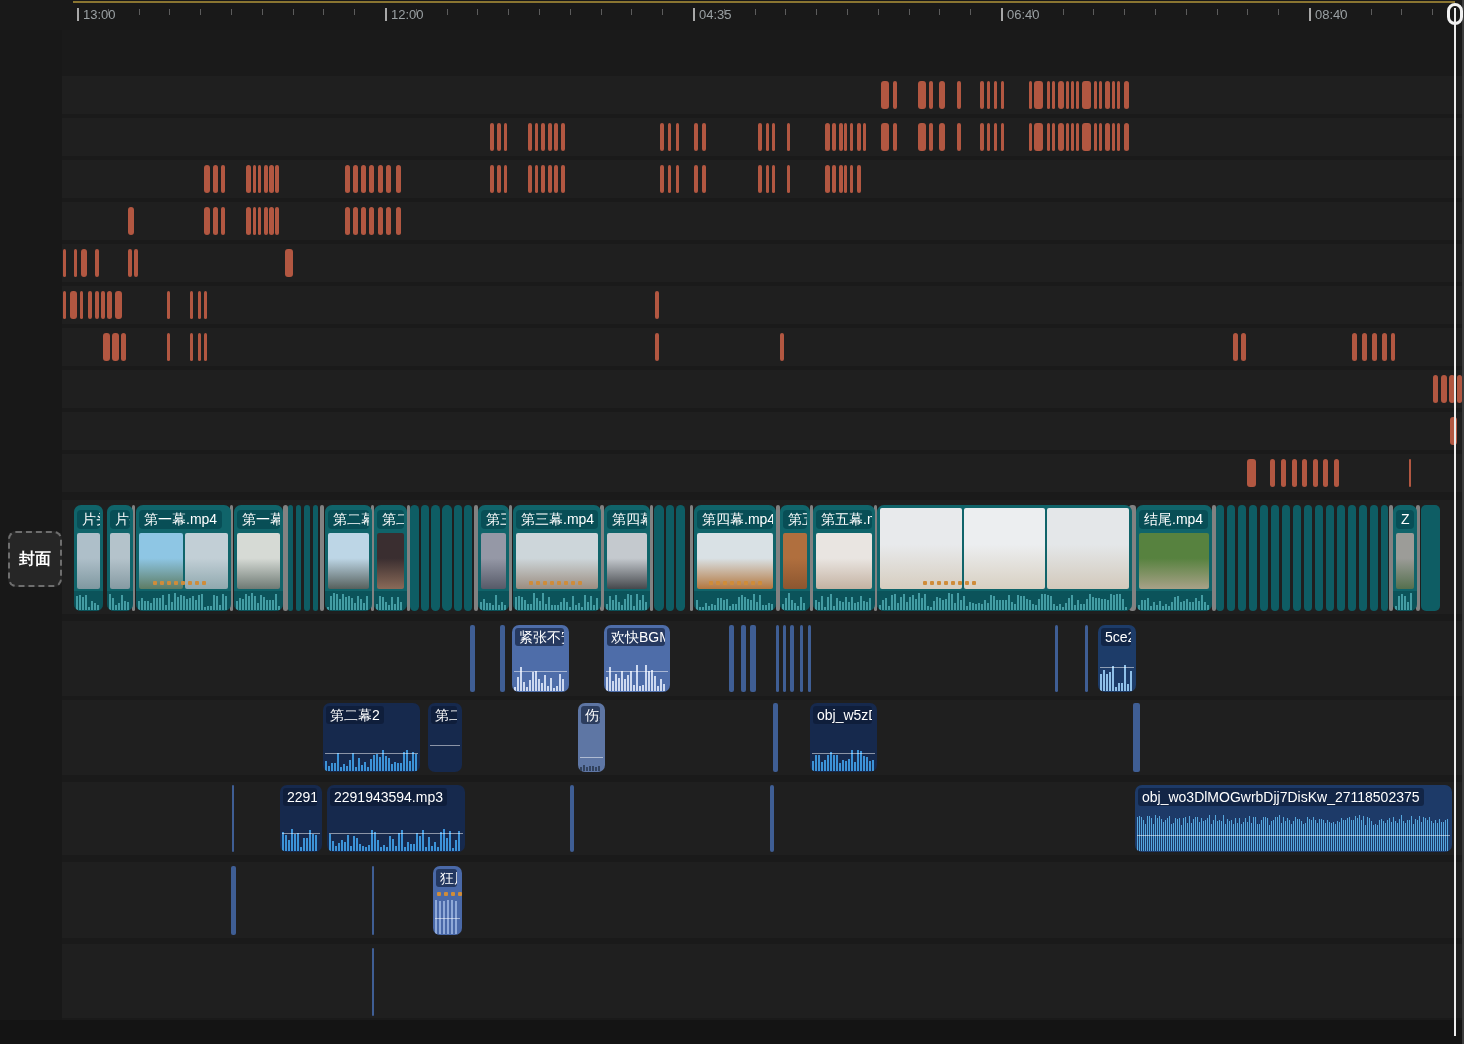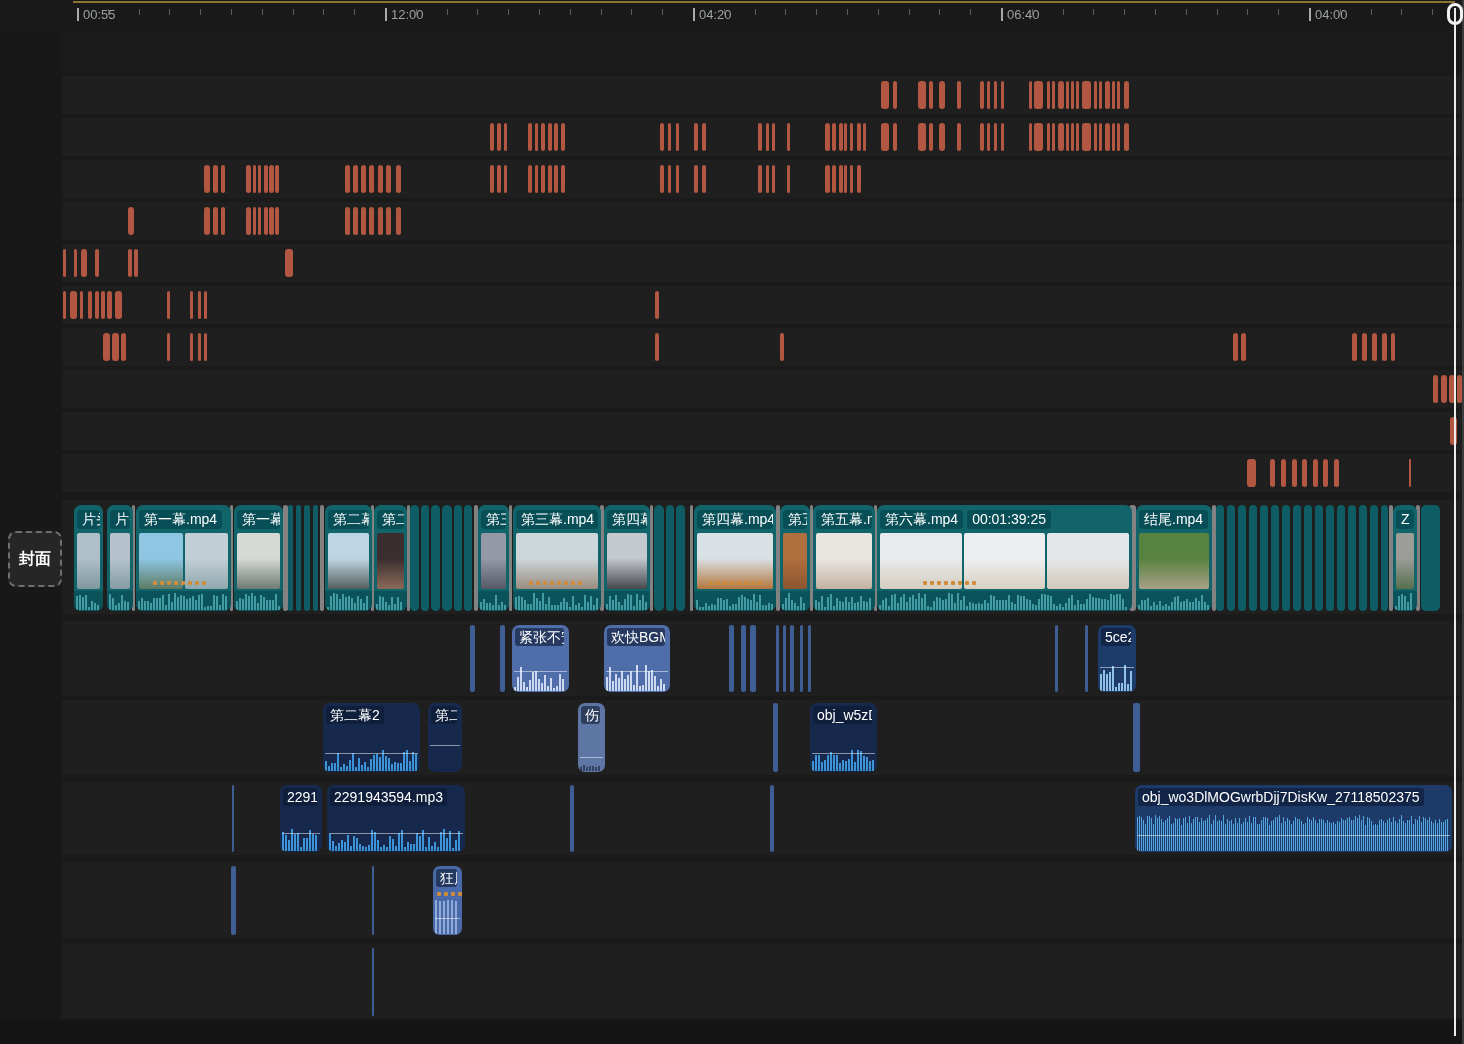--- a/index.html
+++ b/index.html
@@ -44,21 +44,21 @@
 </style>
 </head>
 <body>
 
 <div class="stage" id="stage">
   <div class="gutter"></div>
   <div class="bottom-strip"></div>
   <div class="ruler" id="ruler">
     <div class="ruler-line" id="rline" style="left: 73px; width: 1382px;"></div>
   <div class="rtick major" style="left: 77px;"></div>
-      <div class="rlabel" style="left: 83px;">00:55</div>
+      <div class="rlabel" style="left: 83px;">13:00</div>
       <div class="rtick" style="left: 107.8px;"></div>
       <div class="rtick" style="left: 138.6px;"></div>
       <div class="rtick" style="left: 169.4px;"></div>
       <div class="rtick" style="left: 200.2px;"></div>
       <div class="rtick" style="left: 231px;"></div>
       <div class="rtick" style="left: 261.8px;"></div>
       <div class="rtick" style="left: 292.6px;"></div>
       <div class="rtick" style="left: 323.4px;"></div>
       <div class="rtick" style="left: 354.2px;"></div>
       <div class="rtick major" style="left: 385px;"></div>
@@ -66,21 +66,21 @@
       <div class="rtick" style="left: 415.8px;"></div>
       <div class="rtick" style="left: 446.6px;"></div>
       <div class="rtick" style="left: 477.4px;"></div>
       <div class="rtick" style="left: 508.2px;"></div>
       <div class="rtick" style="left: 539px;"></div>
       <div class="rtick" style="left: 569.8px;"></div>
       <div class="rtick" style="left: 600.6px;"></div>
       <div class="rtick" style="left: 631.4px;"></div>
       <div class="rtick" style="left: 662.2px;"></div>
       <div class="rtick major" style="left: 693px;"></div>
-      <div class="rlabel" style="left: 699px;">04:20</div>
+      <div class="rlabel" style="left: 699px;">04:35</div>
       <div class="rtick" style="left: 723.8px;"></div>
       <div class="rtick" style="left: 754.6px;"></div>
       <div class="rtick" style="left: 785.4px;"></div>
       <div class="rtick" style="left: 816.2px;"></div>
       <div class="rtick" style="left: 847px;"></div>
       <div class="rtick" style="left: 877.8px;"></div>
       <div class="rtick" style="left: 908.6px;"></div>
       <div class="rtick" style="left: 939.4px;"></div>
       <div class="rtick" style="left: 970.2px;"></div>
       <div class="rtick major" style="left: 1001px;"></div>
@@ -88,21 +88,21 @@
       <div class="rtick" style="left: 1031.8px;"></div>
       <div class="rtick" style="left: 1062.6px;"></div>
       <div class="rtick" style="left: 1093.4px;"></div>
       <div class="rtick" style="left: 1124.2px;"></div>
       <div class="rtick" style="left: 1155px;"></div>
       <div class="rtick" style="left: 1185.8px;"></div>
       <div class="rtick" style="left: 1216.6px;"></div>
       <div class="rtick" style="left: 1247.4px;"></div>
       <div class="rtick" style="left: 1278.2px;"></div>
       <div class="rtick major" style="left: 1309px;"></div>
-      <div class="rlabel" style="left: 1315px;">04:00</div>
+      <div class="rlabel" style="left: 1315px;">08:40</div>
       <div class="rtick" style="left: 1339.8px;"></div>
       <div class="rtick" style="left: 1370.6px;"></div>
       <div class="rtick" style="left: 1401.4px;"></div>
       <div class="rtick" style="left: 1432.2px;"></div>
     </div>
   <div class="cover">
     <span>封面</span>
   </div>
   <div class="playhead" id="phline" style="left: 1454px;"></div>
   <div class="ph-handle" id="phhandle" style="left: 1447px;"></div>
@@ -685,24 +685,20 @@
         <div class="wbar" style="left: 38px; width: 2px; height: 12.7135px; background: rgba(105, 205, 212, 0.6);"></div>
         <div class="wbar" style="left: 41px; width: 2px; height: 7.19157px; background: rgba(105, 205, 212, 0.6);"></div>
         <div class="wbar" style="left: 44px; width: 2px; height: 8.25656px; background: rgba(105, 205, 212, 0.6);"></div>
         <div class="wbar" style="left: 47px; width: 2px; height: 14.4477px; background: rgba(105, 205, 212, 0.6);"></div>
         <div class="wbar" style="left: 50px; width: 2px; height: 8.97286px; background: rgba(105, 205, 212, 0.6);"></div>
         <div class="wbar" style="left: 53px; width: 2px; height: 8.44354px; background: rgba(105, 205, 212, 0.6);"></div>
         <div class="wbar" style="left: 56px; width: 2px; height: 11.6733px; background: rgba(105, 205, 212, 0.6);"></div>
       </div>
     </div>
     <div class="vclip" style="left: 877px; top: 505px; width: 255px; height: 106px;">
-      <div class="vhdr">
-        <div class="vtag">第六幕.mp4</div>
-        <div class="vtag">00:01:39:25</div>
-      </div>
       <div class="vthumbs">
         <div class="vth" style="background: linear-gradient(rgb(232, 234, 236) 45%, rgb(214, 205, 191));"></div>
         <div class="vth" style="background: linear-gradient(rgb(236, 238, 240) 45%, rgb(216, 208, 194));"></div>
         <div class="vth" style="background: linear-gradient(rgb(228, 231, 233) 45%, rgb(210, 201, 187));"></div>
       </div>
       <div class="vwave">
         <div class="wbar" style="left: 2px; width: 2px; height: 5.01598px; background: rgba(105, 205, 212, 0.6);"></div>
         <div class="wbar" style="left: 5px; width: 2px; height: 10.0263px; background: rgba(105, 205, 212, 0.6);"></div>
         <div class="wbar" style="left: 8px; width: 2px; height: 11.5374px; background: rgba(105, 205, 212, 0.6);"></div>
         <div class="wbar" style="left: 11px; width: 2px; height: 3.85624px; background: rgba(105, 205, 212, 0.6);"></div>

